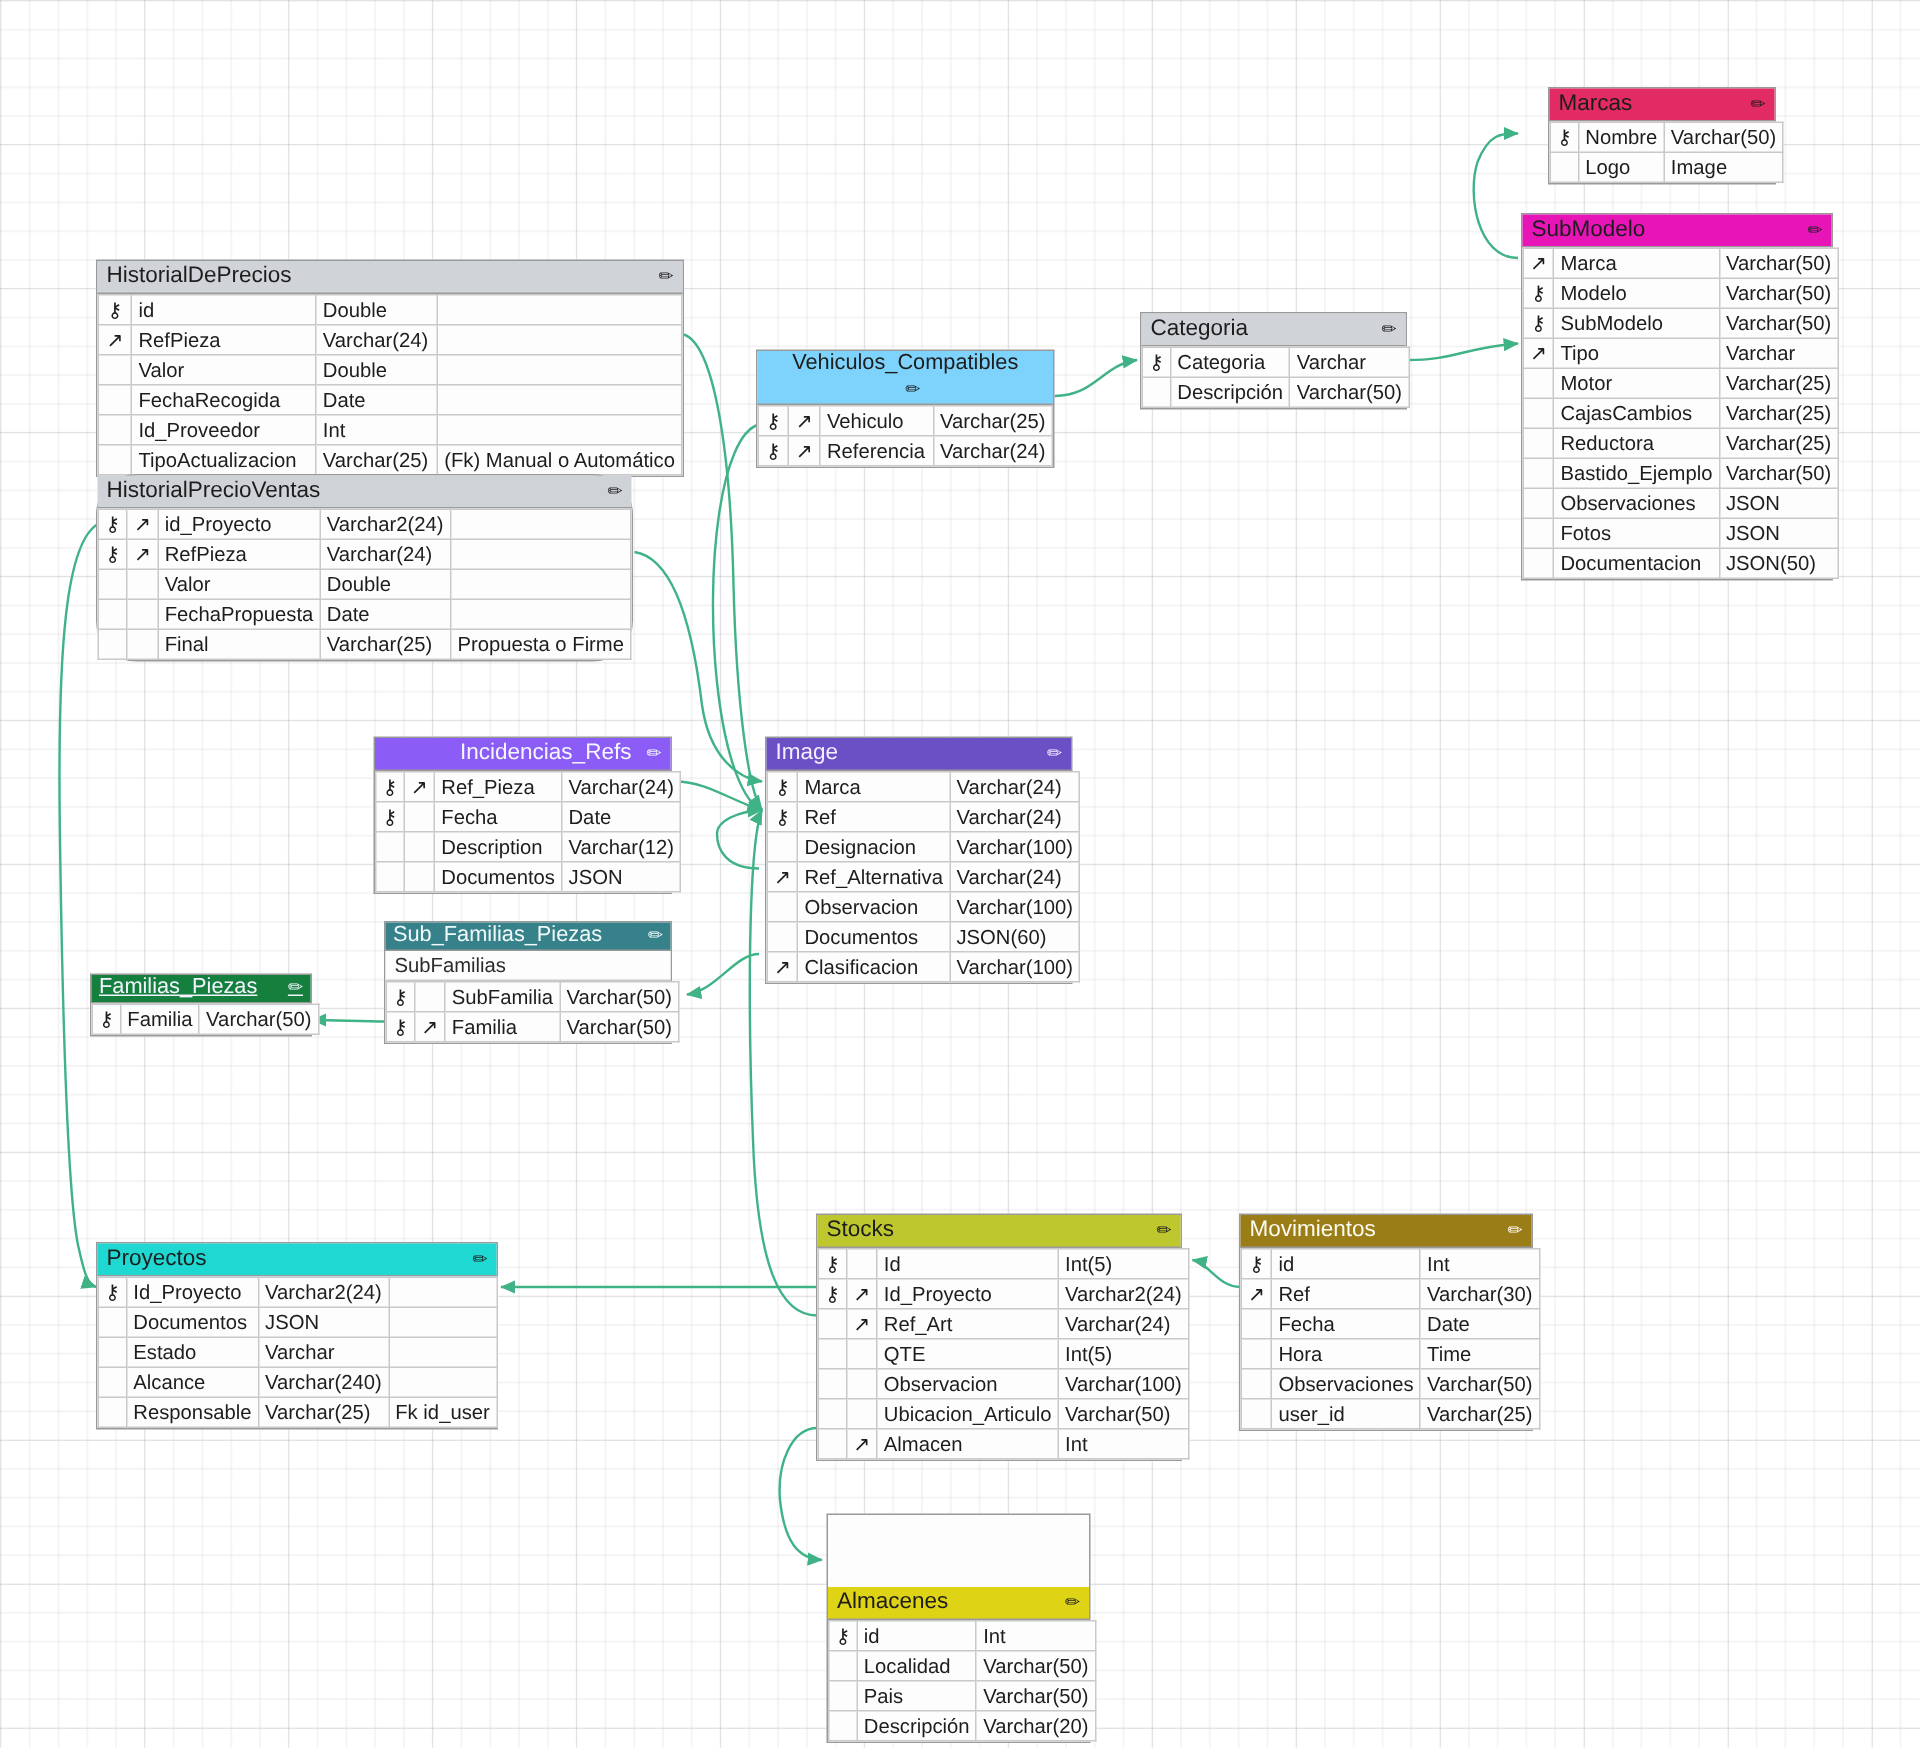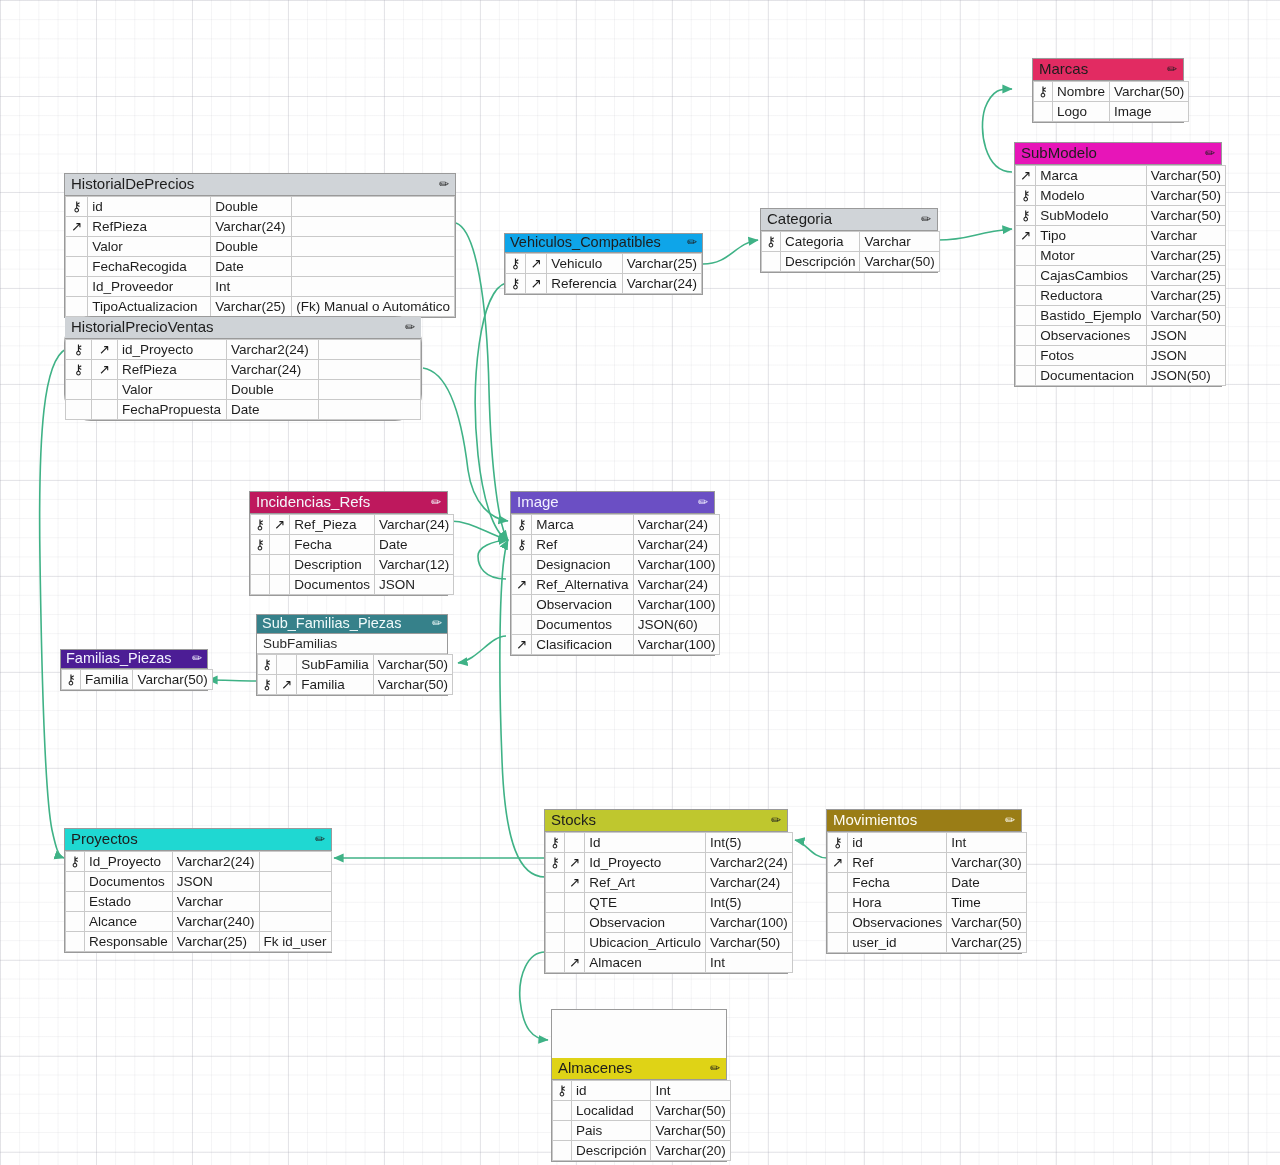--- a/index.html
+++ b/index.html
@@ -45,25 +45,25 @@
   }
   td.ic{width:17px;text-align:center;padding:0 1px;color:#1b1b1b;}
   td.ic2{width:17px;text-align:center;padding:0 1px;color:#1b1b1b;}
   td.fname{padding-left:4px;}
   td.ftype{padding-left:5px;}
   td.fnote{padding-left:5px;}
   .hdr-marcas{background:#e22b62;color:#1d1d1d;}
   .hdr-submodelo{background:#e715b8;color:#1d1d1d;}
   .hdr-grey{background:#d0d4d8;color:#1d1d1d;}
   .hdr-grey2{background:#cfd3d7;color:#1d1d1d;}
-  .hdr-orange{background:#0ea5e9;color:#1d1d1d;}
+  .hdr-orange{background:#7dd3fc;color:#1d1d1d;flex-direction:column;}
   .hdr-piezas{background:#6b4fc4;color:#f2f0ff;}
-  .hdr-blue{background:#be185d;color:#f4f7fc;}
+  .hdr-blue{background:#8b5cf6;color:#f4f7fc;justify-content:flex-end;}
   .hdr-teal{background:#36818a;color:#f0fafa;}
-  .hdr-familias{background:#4c1d95;color:#f2f3ff;}
+  .hdr-familias{background:#15803d;color:#f2f3ff;text-decoration:underline;}
   .hdr-cyan{background:#1fd8d2;color:#1d1d1d;}
   .hdr-olive{background:#bfc72e;color:#1d1d1d;}
   .hdr-dkgold{background:#9a7d16;color:#fdfcf4;}
   .hdr-yellow{background:#dfd316;color:#1d1d1d;margin-top:48px;}
   .compact .tbl-head{padding:0 5px 1px 5px;font-size:14.5px;line-height:17px;}
 </style>
 </head>
 <body>
 
 <svg id="edges" viewBox="0 0 1280 1165">
@@ -268,20 +268,27 @@
           <td class="ftype">Double</td>
           <td class="fnote"></td>
         </tr>
     <tr>
           <td class="ic"></td>
           <td class="ic2"></td>
           <td class="fname">FechaPropuesta</td>
           <td class="ftype">Date</td>
           <td class="fnote"></td>
         </tr>
+    <tr>
+          <td class="ic"></td>
+          <td class="ic2"></td>
+          <td class="fname">Final</td>
+          <td class="ftype">Varchar(25)</td>
+          <td class="fnote">Propuesta o Firme</td>
+        </tr>
   </tbody>
     </table>
 </div>
 
 <div class="tbl compact" style="left:504px;top:233px;width:199px;">
   <div class="tbl-head hdr-orange">
     <span>Vehiculos_Compatibles</span>
     <span class="pencil">✏</span>
   </div>
   <table class="fields">

